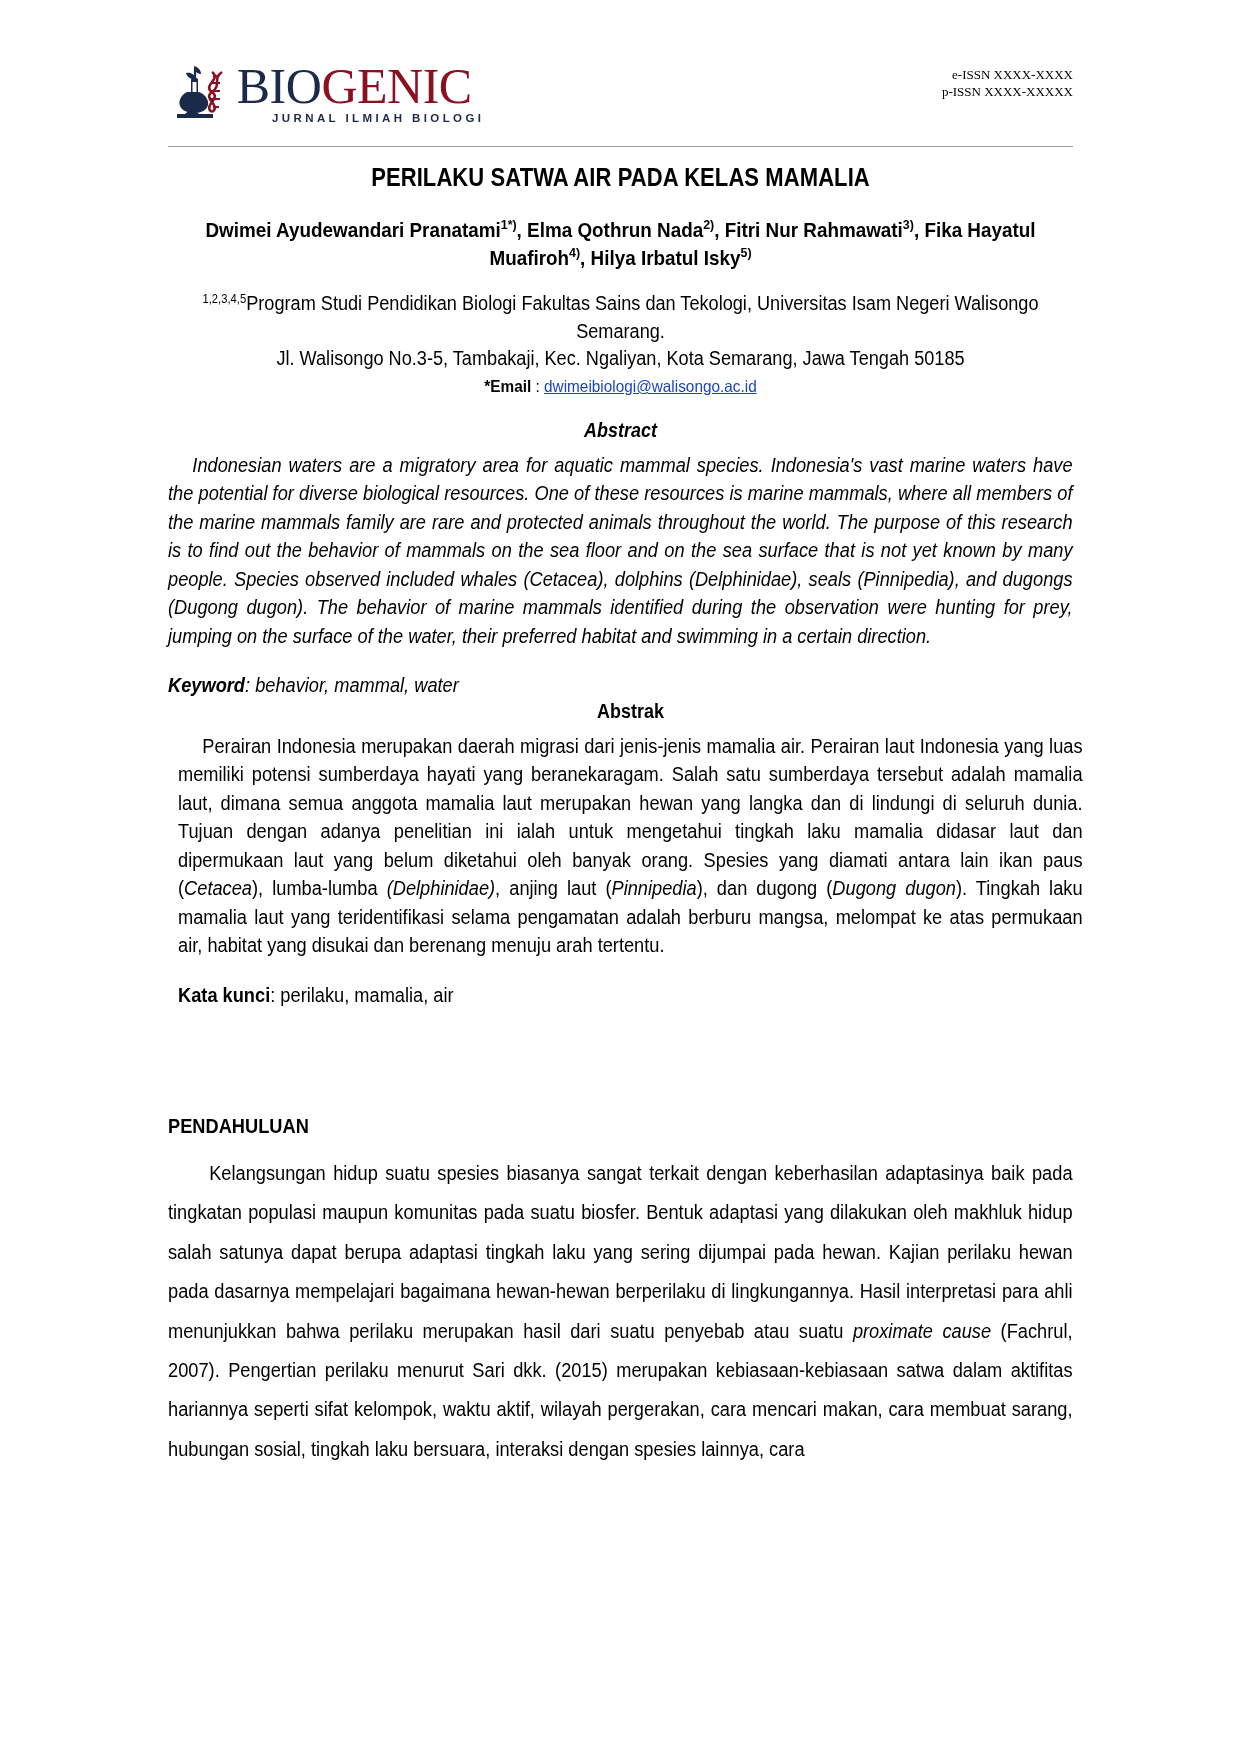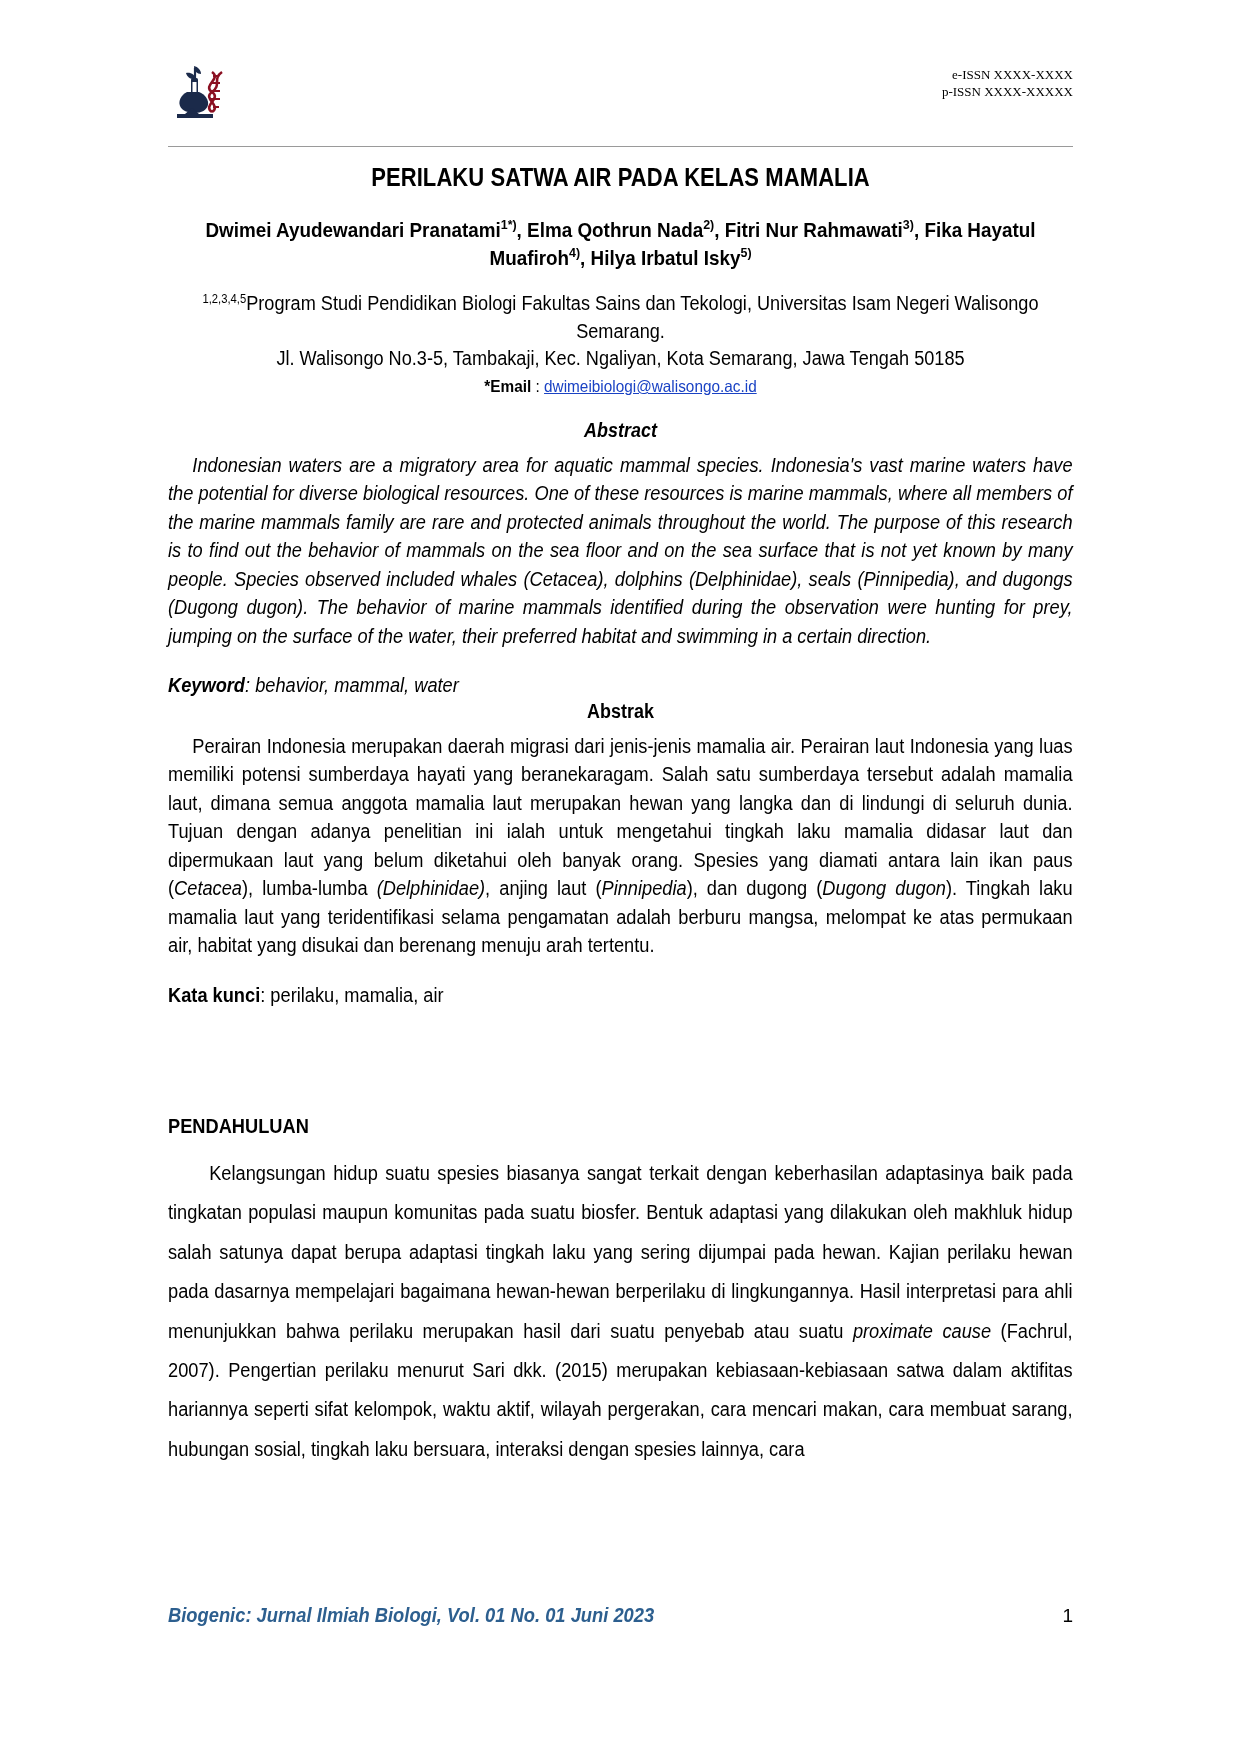--- a/index.html
+++ b/index.html
@@ -126,20 +126,24 @@
           <rect x="24.5" y="20" width="4" height="10" fill="#ffffff"></rect>
 
           <path d="M9 52 L45 52 L45 56 L9 56 Z" fill="#1b2a4a"></path>
           <path d="M24 46 L31 52 L17 52 Z" fill="#1b2a4a"></path>
 
           <path d="M44 10 C54 17 34 23 44 30 C54 37 34 43 44 50" stroke="#8b1022" stroke-width="2.6" fill="none"></path>
           <path d="M54 10 C44 17 54 23 44 30 C34 37 54 43 44 50" stroke="#8b1022" stroke-width="2.6" fill="none"></path>
           <path d="M45 14 L51 14 M43 21 L52 21 M43 29 L52 29 M43 37 L52 37 M45 45 L51 45" stroke="#8b1022" stroke-width="1.8"></path>
         </svg>
       </span>
+      <span class="logo-text-wrap">
+        <span class="logo-word"><span class="navy">B</span><span class="navy">IO</span><span class="red">GENIC</span></span>
+        <span class="logo-sub">JURNAL ILMIAH BIOLOGI</span>
+      </span>
     </div>
 
     <div class="issn-block">
       <div>e-ISSN XXXX-XXXX</div>
       <div>p-ISSN XXXX-XXXXX</div>
     </div>
   </div>
   <div class="rule"></div>
 
   <div class="block narrow paper-title">PERILAKU SATWA AIR PADA KELAS MAMALIA</div>
@@ -151,29 +155,25 @@
     <div>Jl. Walisongo No.3-5, Tambakaji, Kec. Ngaliyan, Kota Semarang, Jawa Tengah 50185</div>
     <div class="email-line"><b>*Email</b><span> : </span><a class="email-link" href="#">dwimeibiologi@walisongo.ac.id</a></div>
   </div>
 
   <div class="block" style="top:419px;">
     <div class="narrow sec-head ital">Abstract</div>
     <div class="narrow para ital" style="margin-top:9px;"><span class="ind"></span><span>Indonesian waters are a migratory area for aquatic mammal species. Indonesia's vast marine waters have the potential for diverse biological resources. One of these resources is marine mammals, where all members of the marine mammals family are rare and protected animals throughout the world. The purpose of this research is to find out the behavior of mammals on the sea floor and on the sea surface that is not yet known by many people. Species observed included whales (Cetacea), dolphins (Delphinidae), seals (Pinnipedia), and dugongs (Dugong dugon). The behavior of marine mammals identified during the observation were hunting for prey, jumping on the surface of the water, their preferred habitat and swimming in a certain direction.</span></div>
     <div class="narrow kw ital" style="margin-top:24px;"><b>Keyword</b><span>: </span><span>behavior, mammal, water</span></div>
   </div>
 
-  <div class="block" style="top:700px;">
+  <div class="block" style="top:700px;margin-left:10px;">
     <div class="narrow sec-head">Abstrak</div>
     <div class="narrow para" style="margin-top:9px;"><span class="ind"></span><span>Perairan Indonesia merupakan daerah migrasi dari jenis-jenis mamalia air. Perairan laut Indonesia yang luas memiliki potensi sumberdaya hayati yang beranekaragam. Salah satu sumberdaya tersebut adalah mamalia laut, dimana semua anggota mamalia laut merupakan hewan yang langka dan di lindungi di seluruh dunia. Tujuan dengan adanya penelitian ini ialah  untuk mengetahui tingkah laku mamalia didasar laut dan dipermukaan laut yang belum diketahui oleh banyak orang. Spesies yang diamati antara lain  ikan paus (</span><i>Cetacea</i><span>), lumba-lumba </span><i>(Delphinidae)</i><span>, anjing laut (</span><i>Pinnipedia</i><span>), dan dugong (</span><i>Dugong dugon</i><span>). Tingkah laku mamalia laut yang teridentifikasi selama pengamatan adalah berburu mangsa, melompat ke atas permukaan air, habitat yang disukai dan berenang menuju arah tertentu.</span></div>
     <div class="narrow kw" style="margin-top:24px;"><b>Kata kunci</b><span>: </span><span>perilaku, mamalia, air</span></div>
   </div>
 
   <div class="block" style="top:1115px;">
     <div class="narrow body-head">PENDAHULUAN</div>
     <div class="narrow body-para" style="margin-top:16px;"><span class="ind"></span><span>Kelangsungan hidup suatu spesies biasanya sangat terkait dengan keberhasilan adaptasinya baik pada tingkatan populasi maupun komunitas pada suatu biosfer. Bentuk adaptasi yang dilakukan oleh makhluk hidup salah satunya dapat berupa adaptasi tingkah laku yang sering dijumpai pada hewan. Kajian perilaku hewan pada dasarnya mempelajari bagaimana hewan-hewan berperilaku di lingkungannya. Hasil interpretasi para ahli menunjukkan bahwa perilaku merupakan hasil dari suatu penyebab atau suatu </span><i>proximate cause</i><span> (Fachrul, 2007). Pengertian perilaku menurut Sari dkk. (2015) merupakan kebiasaan-kebiasaan satwa dalam aktifitas hariannya seperti sifat kelompok, waktu aktif, wilayah pergerakan, cara mencari makan, cara membuat sarang, hubungan sosial, tingkah laku bersuara, interaksi dengan spesies lainnya, cara</span></div>
   </div>
 
-  <div class="footer">
-    <span class="narrow footer-title">Biogenic: Jurnal Ilmiah Biologi, Vol. 01 No. 01 Juni 2023</span>
-    <span class="narrow footer-page">1</span>
-  </div>
 
 </div>
 
 </body></html>

